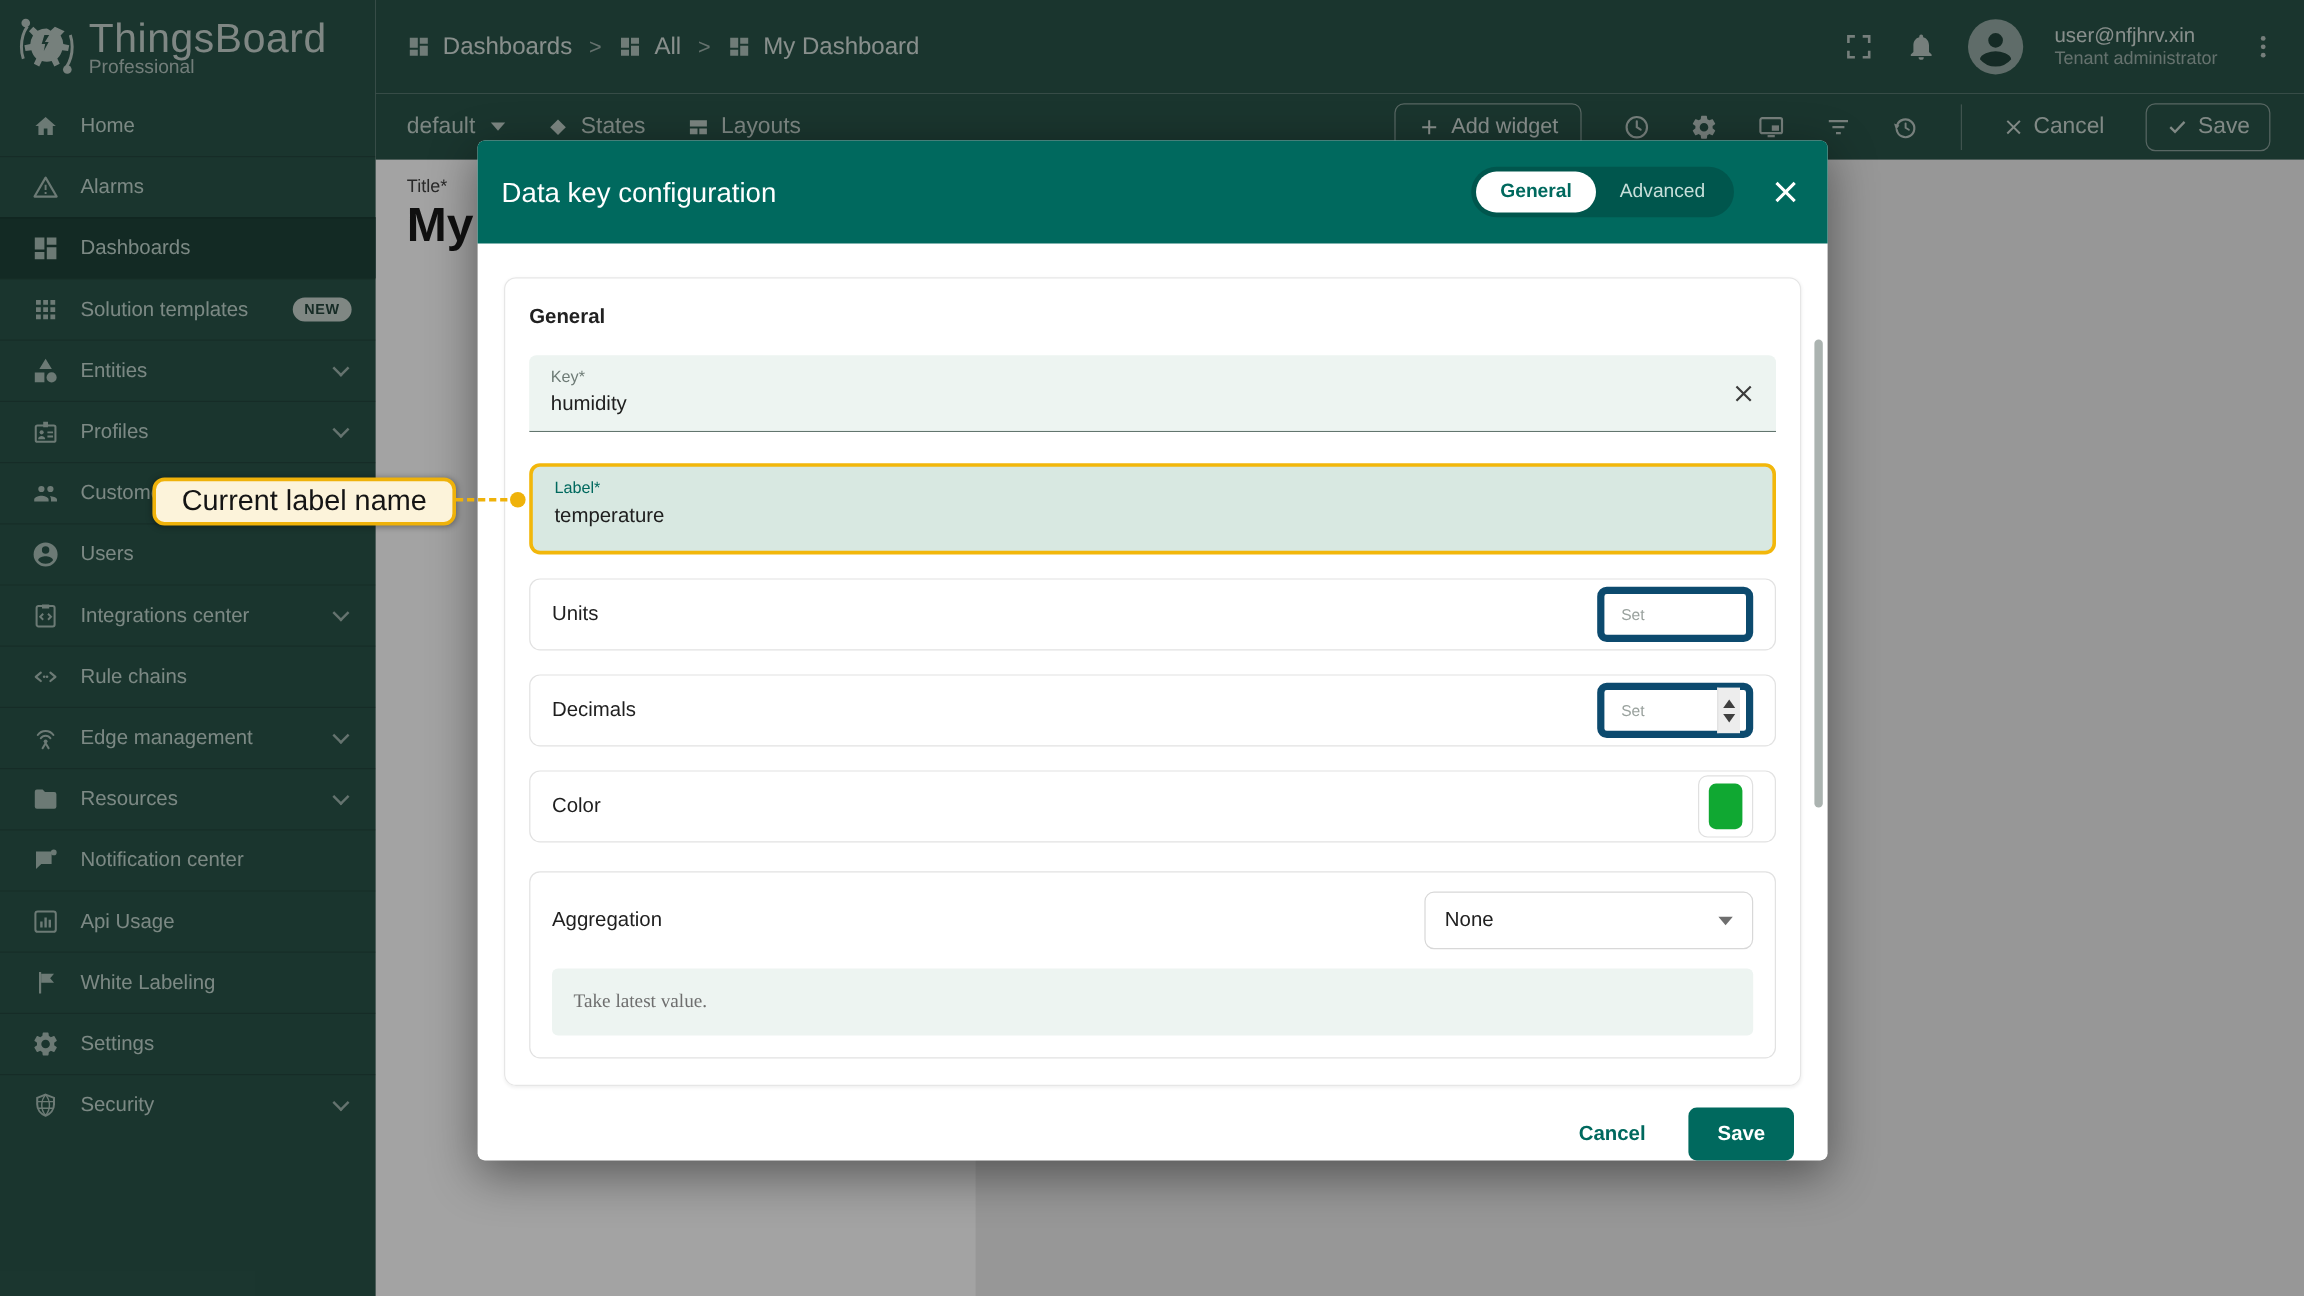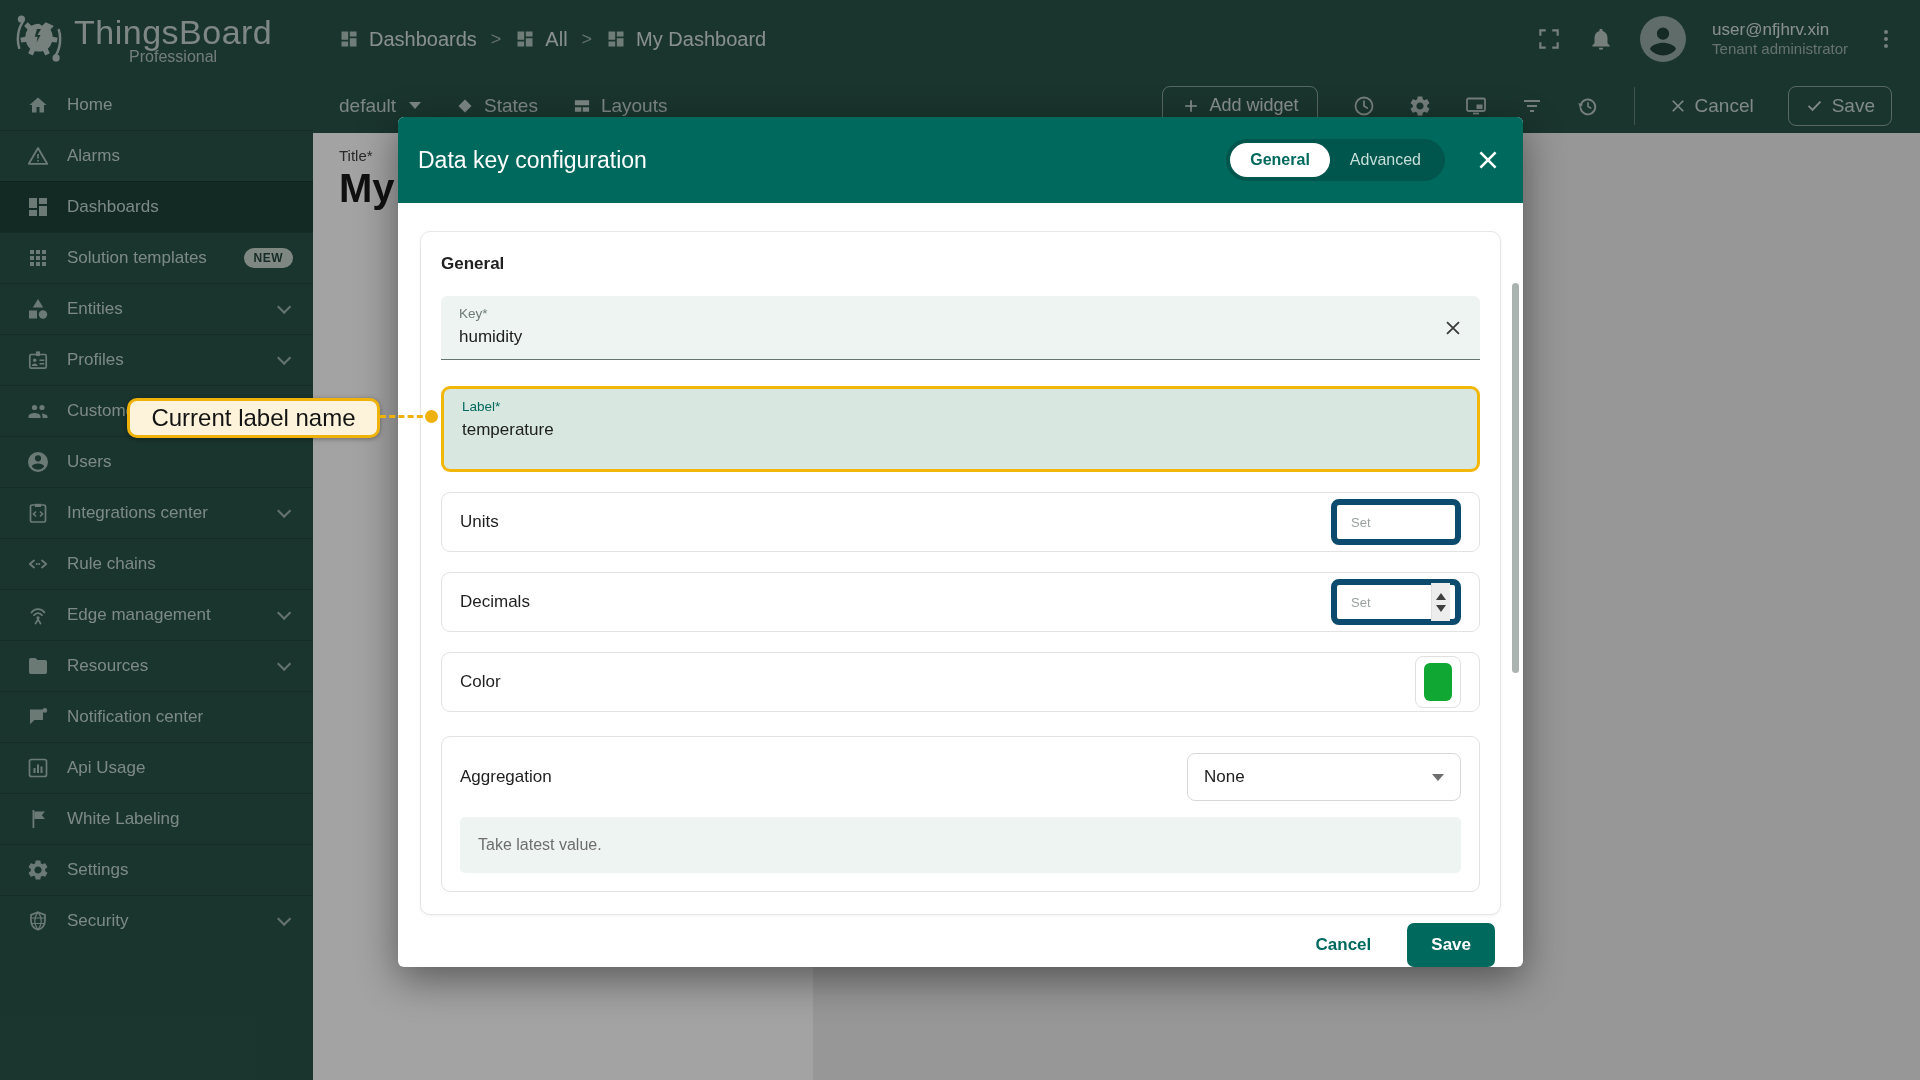--- a/index.html
+++ b/index.html
@@ -4,21 +4,21 @@
 <style>
   * { margin:0; padding:0; box-sizing:border-box; }
   html,body { width:1920px; height:1080px; overflow:hidden; background:#222;
     font-family:"Liberation Sans","DejaVu Sans",sans-serif; }
   .root { position:relative; width:1920px; height:1080px; overflow:hidden; background:#ECECEC; }
 
   
   .sidebar { position:absolute; left:0; top:0; width:313px; height:1080px; background:#2A5449; z-index:10; }
   .logo { height:78px; display:flex; align-items:center; padding-left:12px; gap:8px; }
   .logo-ic { color:#B9C9C3; }
-  .logo-txt { display:flex; flex-direction:column; align-items:center; }
+  .logo-txt { display:flex; flex-direction:column; align-items:flex-start; }
   .logo-title { font-size:34px; color:#C7D4CF; letter-spacing:.5px; }
   .logo-sub { font-size:16px; color:#B2C4BE; margin-top:-4px; }
   .sb-menu { position:absolute; top:79px; left:0; right:0; }
   .sb-item { height:51px; display:flex; align-items:center; padding:0 20px 0 26px; gap:17px;
     color:#A9BFB7; cursor:pointer; position:relative; }
   .sb-item + .sb-item { border-top:1px solid rgba(0,0,0,.16); }
   .sb-item.active { background:#1E4339; }
   .sb-label { font-size:17px; color:#C2D6CF; flex:1; white-space:nowrap; }
   .sb-badge { background:#C7D3CE; color:#24463C; font-size:12px; font-weight:bold;
     padding:3px 10px; border-radius:11px; letter-spacing:.5px; }
@@ -83,21 +83,21 @@
 
   .field { margin-top:22px; padding:10px 18px; }
   .field-key { background:#EDF4F1; border-radius:6px 6px 0 0; border-bottom:1px solid #62756E;
     height:64px; position:relative; }
   .field-label-small { font-size:13.5px; color:#6E7B76; }
   .field-value { font-size:17px; color:#202020; margin-top:6px; }
   .clear-btn { position:absolute; right:16px; top:50%; transform:translateY(-50%);
     background:none; border:none; cursor:pointer; color:#3C3C3C; display:flex; }
 
   .field-labelname { margin-top:26px; background:#D8E8E1; border:3px solid #F2B70B; border-radius:9px;
-    height:86px; }
+    height:76px; }
   .field-labelname .field-label-small { color:#00695E; font-weight:500; }
 
   .row { margin-top:20px; height:60px; border:1px solid #E2E2E2; border-radius:9px;
     display:flex; align-items:center; justify-content:space-between; padding:0 18px; }
   .row-label { font-size:17px; color:#1F1F1F; }
   .set-box { width:130px; height:46px; border:6px solid #0c4a6e; border-radius:8px;
     display:flex; align-items:center; padding:0 5px 0 14px; color:#9AA29E; font-size:13px; background:#fff; }
   .set-box .ph { flex:1; }
   .spinner { width:19px; height:38px; background:#EDEDED; border-left:1px solid #E0E0E0; display:flex;
     flex-direction:column; align-items:center; justify-content:center; gap:5px; cursor:pointer; }
@@ -109,21 +109,21 @@
     display:flex; align-items:center; justify-content:center; cursor:pointer; }
   .swatch { width:28px; height:38px; border-radius:6px; }
 
   .agg-card { margin-top:24px; border:1px solid #E2E2E2; border-radius:9px; padding:14px 18px 18px 18px; }
   .agg-row { display:flex; align-items:center; justify-content:space-between; height:52px; }
   .select-box { width:274px; height:48px; border:1px solid #D8D8D8; border-radius:8px; background:#fff;
     display:flex; align-items:center; padding:0 16px; font-size:17px; color:#212121; cursor:pointer; }
   .select-box .sel-val { flex:1; }
   .sel-caret { width:0; height:0; border-left:6px solid transparent; border-right:6px solid transparent;
     border-top:7px solid #6E6E6E; }
-  .hint-box { margin-top:14px; background:#EDF4F1; border-radius:5px; padding:19px 18px; font-size:16px; color:#6E6E6E; }
+  .hint-box { margin-top:14px; background:#EDF4F1; border-radius:5px; padding:19px 18px; font-size:16px; color:#6E6E6E;font-family:Liberation Serif, serif; }
 
   .dlg-footer { position:absolute; left:0; right:0; bottom:0; height:64px; display:flex;
     align-items:center; justify-content:flex-end; gap:36px; padding:0 28px 8px 0; }
   .btn-cancel { background:none; border:none; color:#00695E; font-size:17px; font-weight:bold; cursor:pointer; }
   .btn-save { background:#00695E; color:#fff; border:none; border-radius:7px; padding:12px 24px;
     font-size:17px; font-weight:bold; cursor:pointer; }
 
   
   .tip { position:absolute; left:127px; top:398px; width:253px; height:40px; z-index:60;
     background:#FCF3DA; border:3px solid #EFB20A; border-radius:10px; display:flex; align-items:center;

